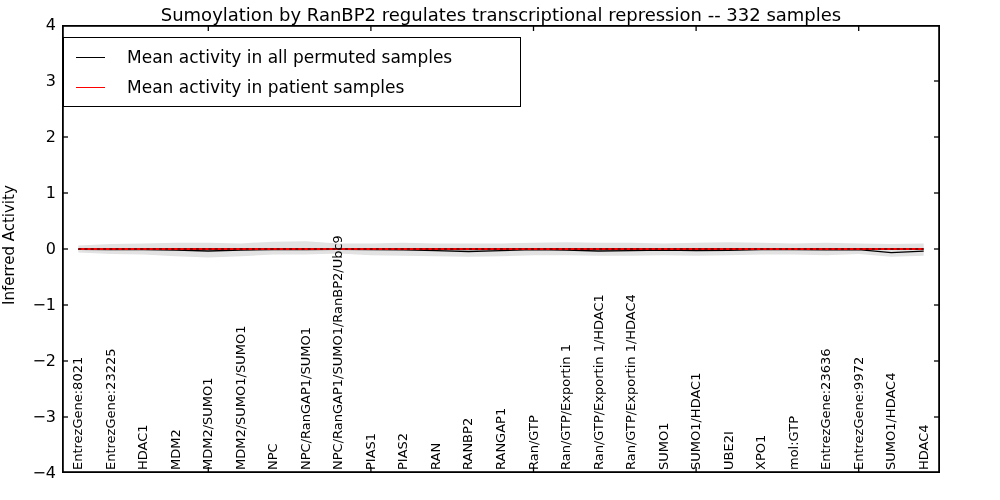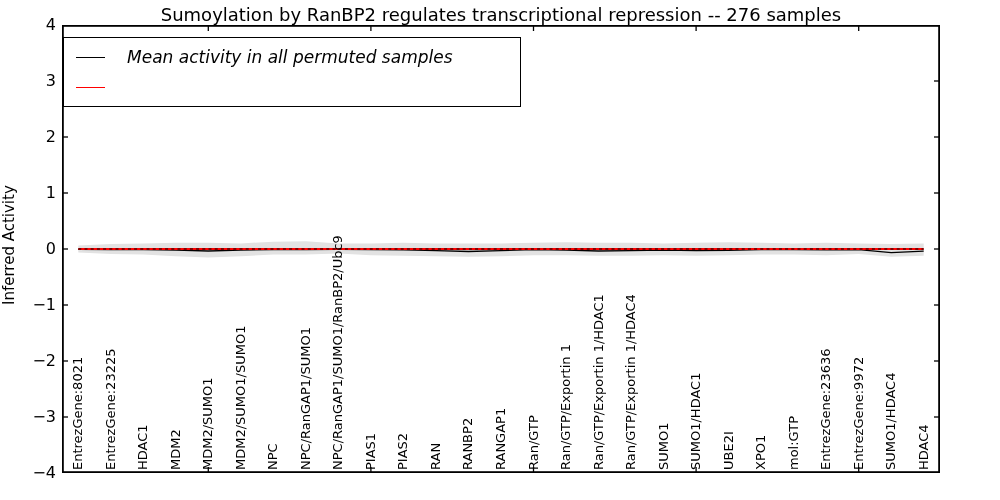--- a/index.html
+++ b/index.html
@@ -26,27 +26,27 @@
   #xlabel{
     position:absolute;left:62px;top:481px;width:878px;text-align:center;font-size:15px;
   }
   #legend{
     position:absolute;left:63px;top:37px;width:436px;background:#ffffff;
     border:1.6px solid #000;padding:6px 8px 6px 12px;display:flex;
     flex-direction:column;gap:4px;z-index:5;
   }
   .legend-entry{display:flex;align-items:center;height:26px;}
   .legend-swatch{width:29px;height:0;border-top-width:1.6px;border-top-style:solid;margin-right:22px;flex:0 0 auto;}
-  .legend-label{font-size:17px;white-space:nowrap;font-style:italic;}
+  .legend-label{font-size:17px;white-space:nowrap;}
 </style>
 </head>
 <body>
 
 <div id="figure">
-  <div id="chart-title">Sumoylation by RanBP2 regulates transcriptional repression -- 276 samples</div>
+  <div id="chart-title">Sumoylation by RanBP2 regulates transcriptional repression -- 332 samples</div>
 
   <div id="ylabel">Inferred Activity</div>
 
   <svg id="plot-svg" width="878" height="448" viewBox="0 0 878 448">
       <path d="M16.3 220.6 L48.8 219.0 L81.3 218.4 L113.8 217.8 L146.3 217.8 L178.9 218.4 L211.4 216.7 L243.9 216.2 L276.4 218.4 L308.9 218.4 L341.4 217.8 L374.0 218.4 L406.5 218.4 L439.0 218.4 L471.5 217.8 L504.0 217.3 L536.6 217.8 L569.1 217.8 L601.6 218.4 L634.1 217.8 L666.6 217.3 L699.1 217.8 L731.7 218.4 L764.2 217.8 L796.7 218.4 L829.2 219.0 L861.7 218.4 L861.7 230.7 L829.2 231.8 L796.7 229.0 L764.2 230.2 L731.7 229.6 L699.1 229.6 L666.6 230.2 L634.1 230.7 L601.6 230.2 L569.1 230.7 L536.6 230.7 L504.0 230.2 L471.5 230.2 L439.0 231.3 L406.5 231.8 L374.0 231.3 L341.4 230.7 L308.9 230.2 L276.4 228.5 L243.9 229.6 L211.4 229.6 L178.9 231.3 L146.3 232.4 L113.8 231.3 L81.3 229.6 L48.8 229.0 L16.3 227.4 Z" fill="#e2e2e2" stroke="none"></path>
       <polyline points="16.3,224.3 48.8,224.6 81.3,224.6 113.8,225.1 146.3,226.0 178.9,225.1 211.4,224.6 243.9,224.6 276.4,224.3 308.9,224.6 341.4,224.8 374.0,225.7 406.5,226.5 439.0,225.7 471.5,224.6 504.0,225.1 536.6,226.0 569.1,225.7 601.6,225.1 634.1,225.7 666.6,225.4 699.1,224.6 731.7,224.6 764.2,224.8 796.7,224.6 829.2,227.6 861.7,226.2" fill="none" stroke="#000000" stroke-width="1.3"></polyline>
       <polyline points="16.3,224.0 48.8,224.0 81.3,224.0 113.8,224.0 146.3,224.0 178.9,224.0 211.4,224.0 243.9,224.0 276.4,224.0 308.9,224.0 341.4,224.0 374.0,224.0 406.5,224.0 439.0,224.0 471.5,224.0 504.0,224.0 536.6,224.0 569.1,224.0 601.6,224.0 634.1,224.0 666.6,224.0 699.1,224.0 731.7,224.0 764.2,224.0 796.7,224.0 829.2,224.0 861.7,224.0" fill="none" stroke="#ff0000" stroke-width="1.8"></polyline>
       <polyline points="16.3,224.0 48.8,224.0 81.3,224.0 113.8,224.0 146.3,224.0 178.9,224.0 211.4,224.0 243.9,224.0 276.4,224.0 308.9,224.0 341.4,224.0 374.0,224.0 406.5,224.0 439.0,224.0 471.5,224.0 504.0,224.0 536.6,224.0 569.1,224.0 601.6,224.0 634.1,224.0 666.6,224.0 699.1,224.0 731.7,224.0 764.2,224.0 796.7,224.0 829.2,224.0 861.7,224.0" fill="none" stroke="#000000" stroke-width="1.1" stroke-dasharray="3 3.2"></polyline>
       <line x1="0" x2="6" y1="0.0" y2="0.0" stroke="#000000" stroke-width="1.3"></line>
       <line x1="872" x2="878" y1="0.0" y2="0.0" stroke="#000000" stroke-width="1.3"></line>
@@ -120,15 +120,16 @@
       <div class="xcat-label" style="left: 915.741px; top: 470px;">HDAC4</div>
     </div>
 
   <div id="legend">
       <div class="legend-entry">
         <div class="legend-swatch" style="border-top-color: rgb(0, 0, 0);"></div>
         <div class="legend-label">Mean activity in all permuted samples</div>
       </div>
       <div class="legend-entry">
         <div class="legend-swatch" style="border-top-color: rgb(255, 0, 0);"></div>
+        <div class="legend-label">Mean activity in patient samples</div>
       </div>
     </div>
 </div>
 
 </body></html>

